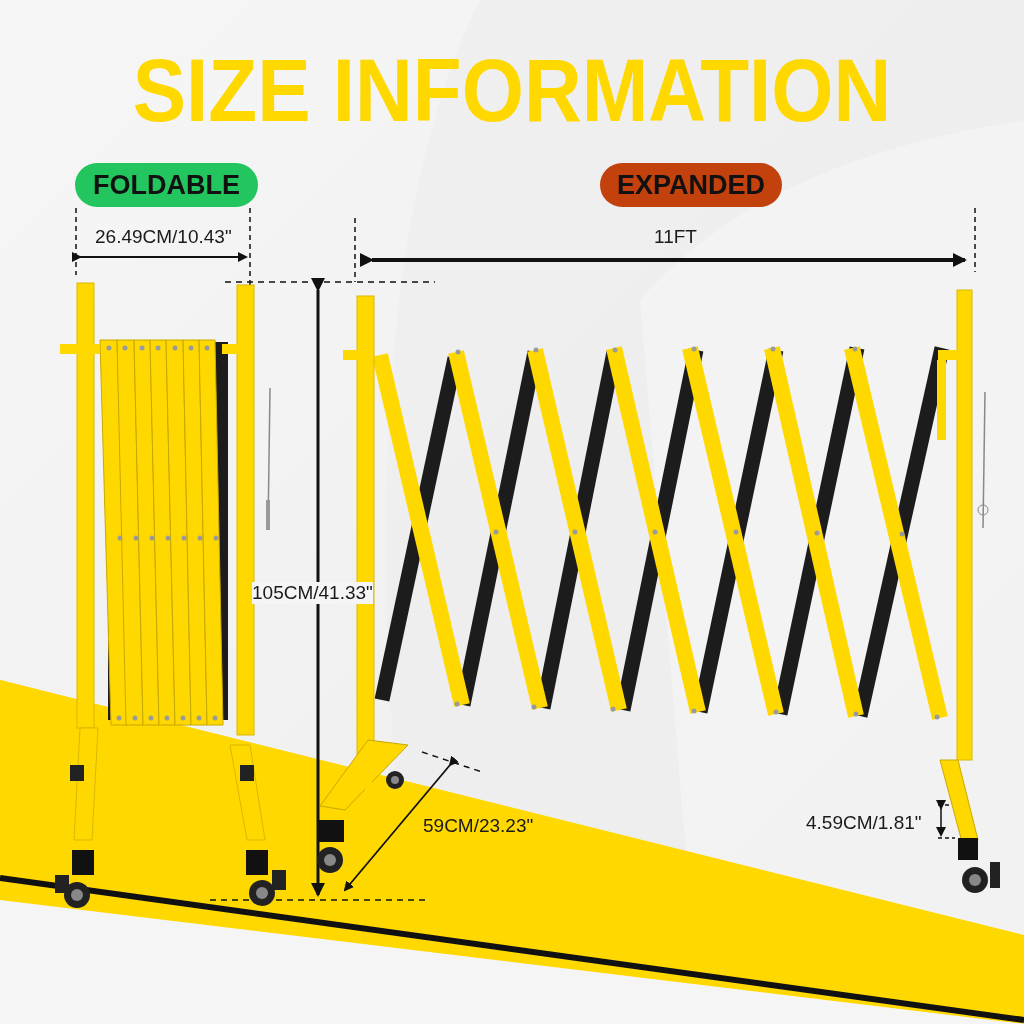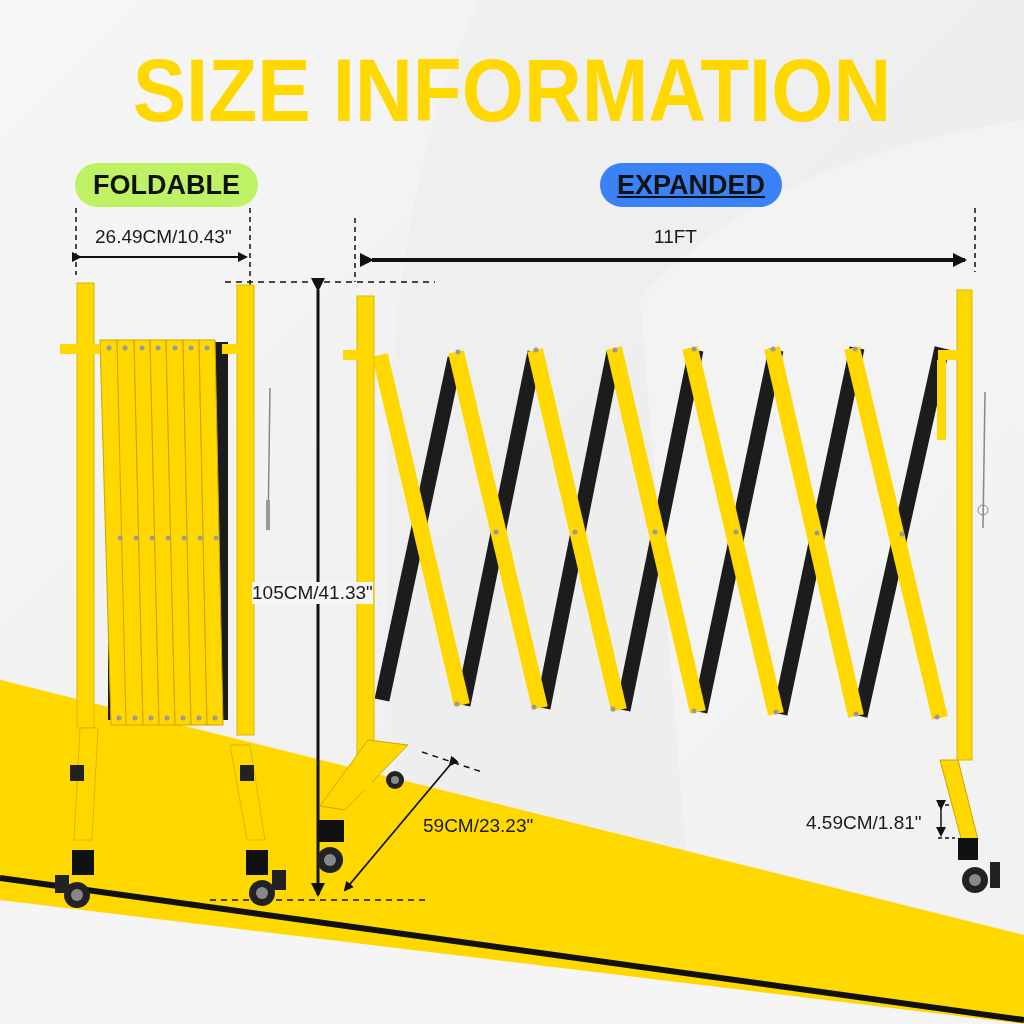--- a/index.html
+++ b/index.html
@@ -27,22 +27,22 @@
   <polygon points="0,680 1024,935 1024,985 0,900" fill="#FFD800"></polygon>
   <polygon points="0,680 1024,940 1024,1024 0,920" fill="#FFD800"></polygon>
   <polygon points="0,900 1024,1024 0,1024" fill="#f5f5f5"></polygon>
   <polygon points="0,900 1024,1024 1024,1024" fill="#f5f5f5"></polygon>
   <line x1="0" y1="878" x2="1024" y2="1020" stroke="#111" stroke-width="6"></line>
   <polygon points="0,920 1024,1024 0,1024" fill="#f5f5f5"></polygon>
 </svg>
 
 <div class="title" style="color:#FFD800;">SIZE INFORMATION</div>
 
-<div class="pill" style="left:75px; top:163px; width:183px; background:#bef264;">FOLDABLE</div>
-<div class="pill" style="left:600px; top:163px; width:182px; background:#3b82f6;text-decoration:underline;">EXPANDED</div>
+<div class="pill" style="left:75px; top:163px; width:183px; background:#22c55e;">FOLDABLE</div>
+<div class="pill" style="left:600px; top:163px; width:182px; background:#c2410c;">EXPANDED</div>
 
 <svg class="art" width="1024" height="1024">
   <defs>
     <marker id="ah" markerWidth="10" markerHeight="10" refX="8" refY="5" orient="auto" markerUnits="userSpaceOnUse">
       <path d="M0,0 L10,5 L0,10 Z" fill="#111"></path>
     </marker>
     <marker id="ahs" markerWidth="14" markerHeight="14" refX="12" refY="7" orient="auto" markerUnits="userSpaceOnUse">
       <path d="M0,0 L14,7 L0,14 Z" fill="#111"></path>
     </marker>
   </defs>

